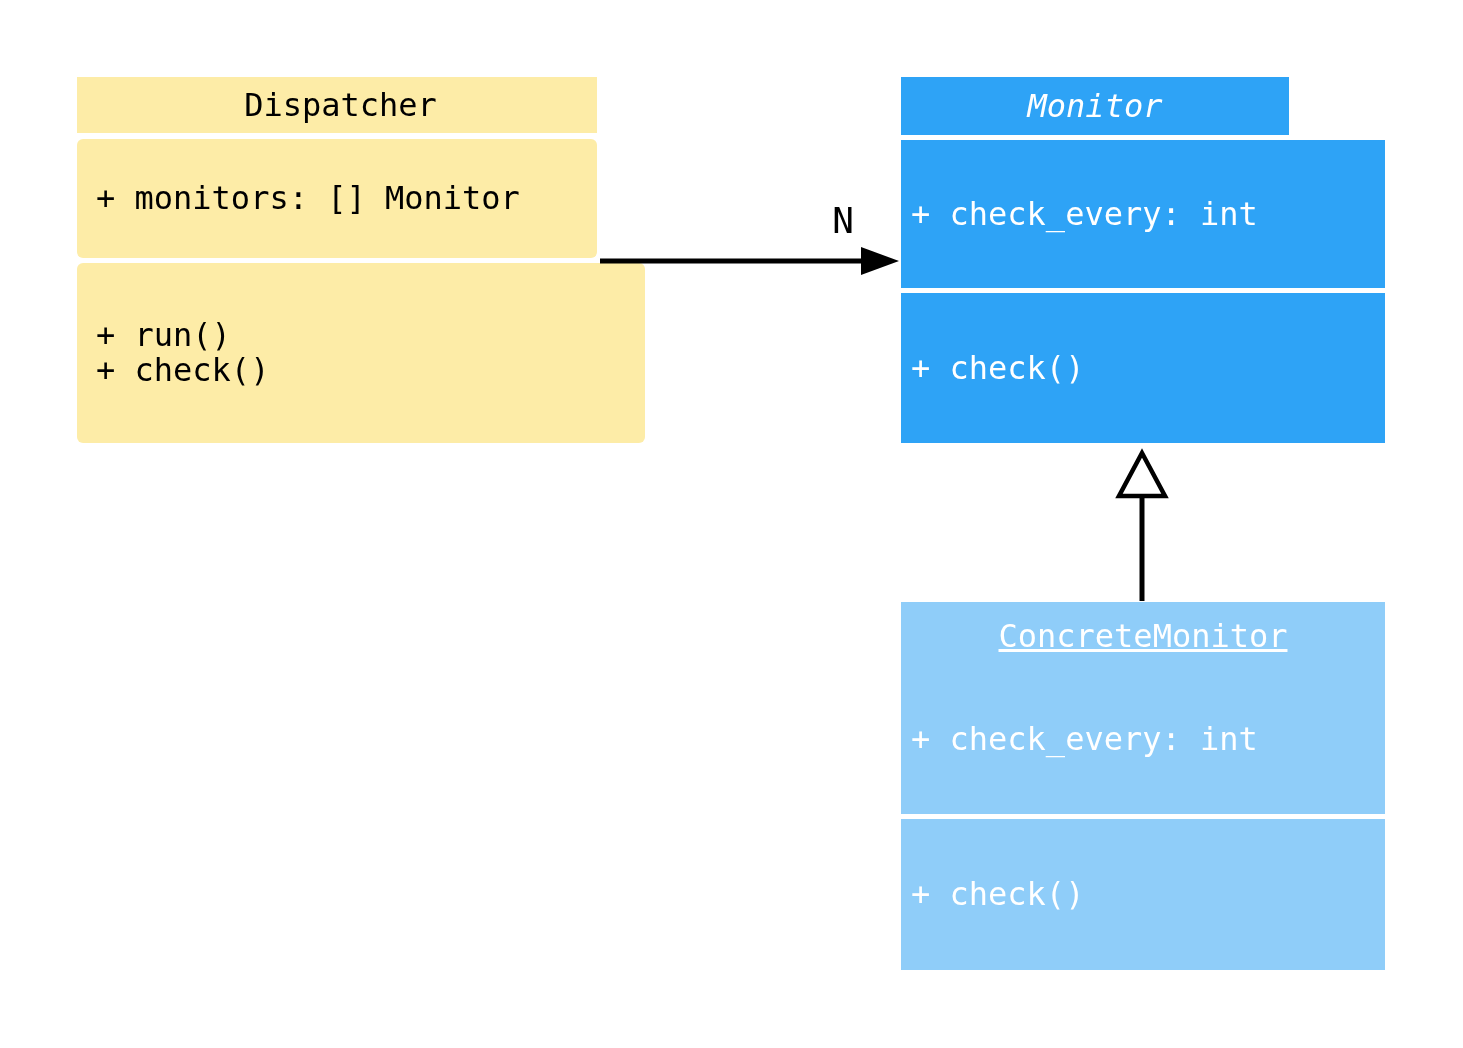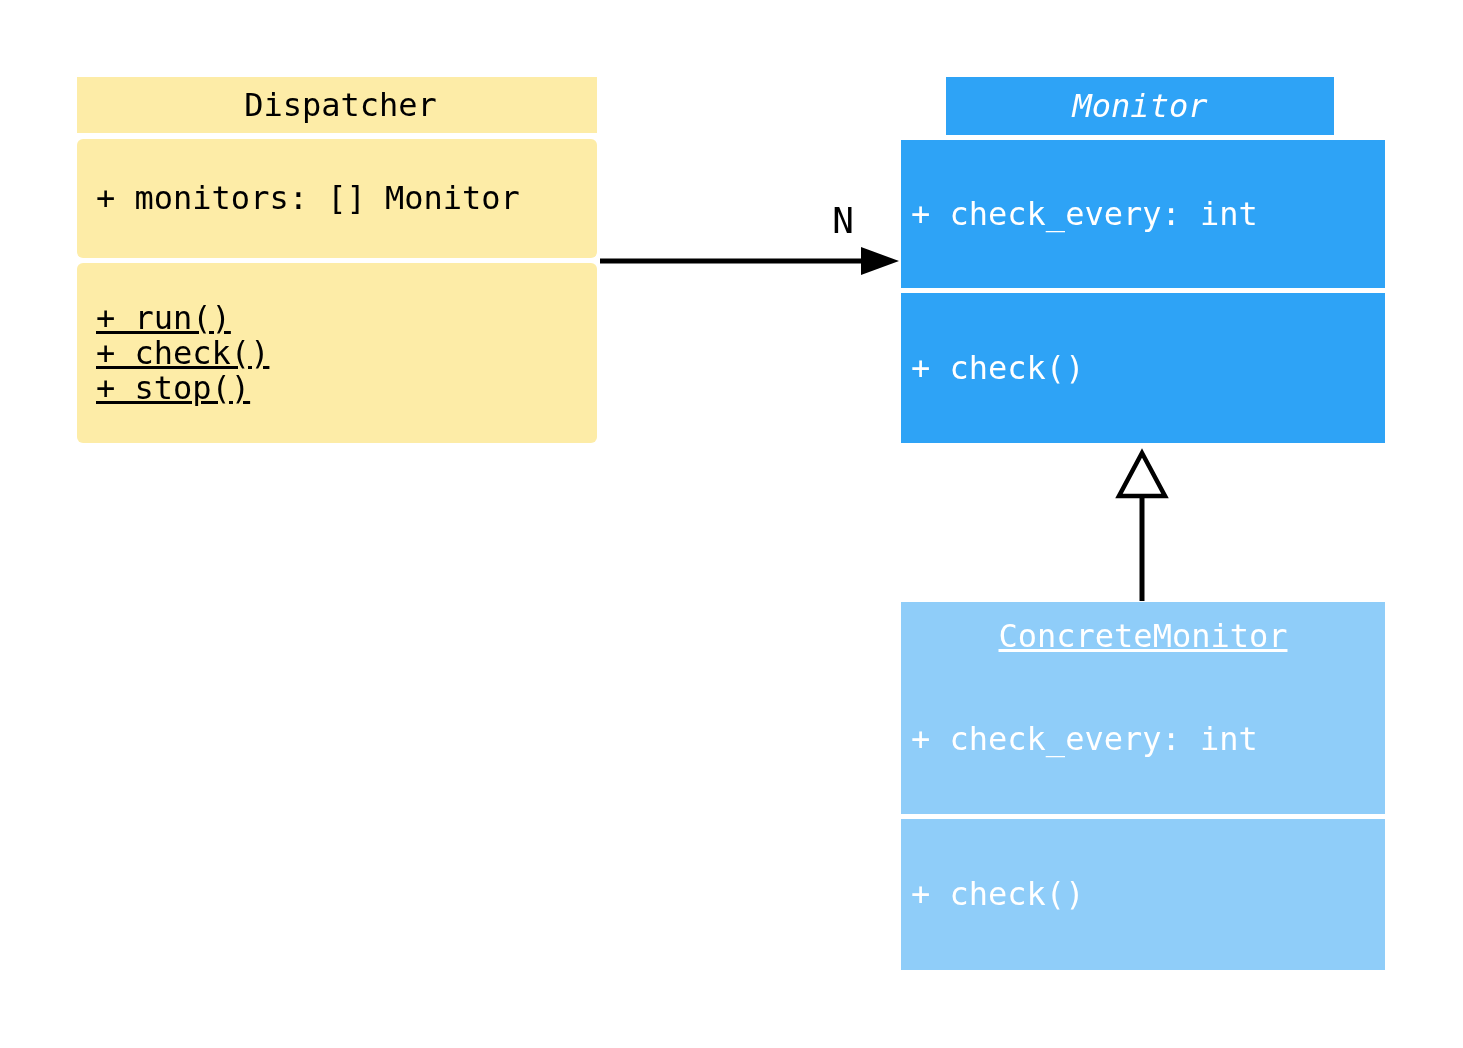--- a/index.html
+++ b/index.html
@@ -29,24 +29,24 @@
   .yellow { background: var(--dispatcher-fill, #FDECA7); color: var(--text-on-yellow, #000000); padding-left: 7px; }
   .blue   { background: var(--monitor-fill, #2EA3F6);   color: var(--text-on-blue, #FFFFFF); }
   .lblue  { background: var(--concrete-monitor-fill, #8FCDF9); color: var(--text-on-blue, #FFFFFF); }
   .pad-l  { padding-left: 19px; border-radius: 6px; }
   .pad-l2 { padding-left: 10px; }
   .italic { font-style: italic; }
 
   
   .disp-title   { left: 77px;  top: 77px;  width: 520px; height: 56px; }
   .disp-attrs   { left: 77px;  top: 139px; width: 520px; height: 119px; }
-  .disp-methods { left: 77px;  top: 263px; width: 520px; height: 180px; text-decoration: underline; }
+  .disp-methods { left: 77px;  top: 263px; width: 568px; height: 180px; }
 
   
-  .mon-title    { left: 946px; top: 77px;  width: 388px; height: 58px; }
+  .mon-title    { left: 901px; top: 77px;  width: 388px; height: 58px; }
   .mon-attrs    { left: 901px; top: 140px; width: 484px; height: 148px; }
   .mon-methods  { left: 901px; top: 293px; width: 484px; height: 150px; }
 
   
   .con-title    { left: 901px; top: 602px; width: 484px; height: 68px; text-decoration: underline; }
   .con-attrs    { left: 901px; top: 665px; width: 484px; height: 149px; }
   .con-methods  { left: 901px; top: 819px; width: 484px; height: 151px; }
 
   .overlay {
     position: absolute;
@@ -73,21 +73,20 @@
 
   <div class="sec center yellow disp-title">
     <span>Dispatcher</span>
   </div>
   <div class="sec yellow pad-l disp-attrs">
     <div>+ monitors: [] Monitor</div>
   </div>
   <div class="sec yellow pad-l disp-methods">
     <div>+ run()</div>
     <div>+ check()</div>
-    <div>+ stop()</div>
   </div>
 
   <div class="sec center blue italic mon-title">
     <span>Monitor</span>
   </div>
   <div class="sec blue pad-l2 mon-attrs">
     <div>+ check_every: int</div>
   </div>
   <div class="sec blue pad-l2 mon-methods">
     <div>+ check()</div>

